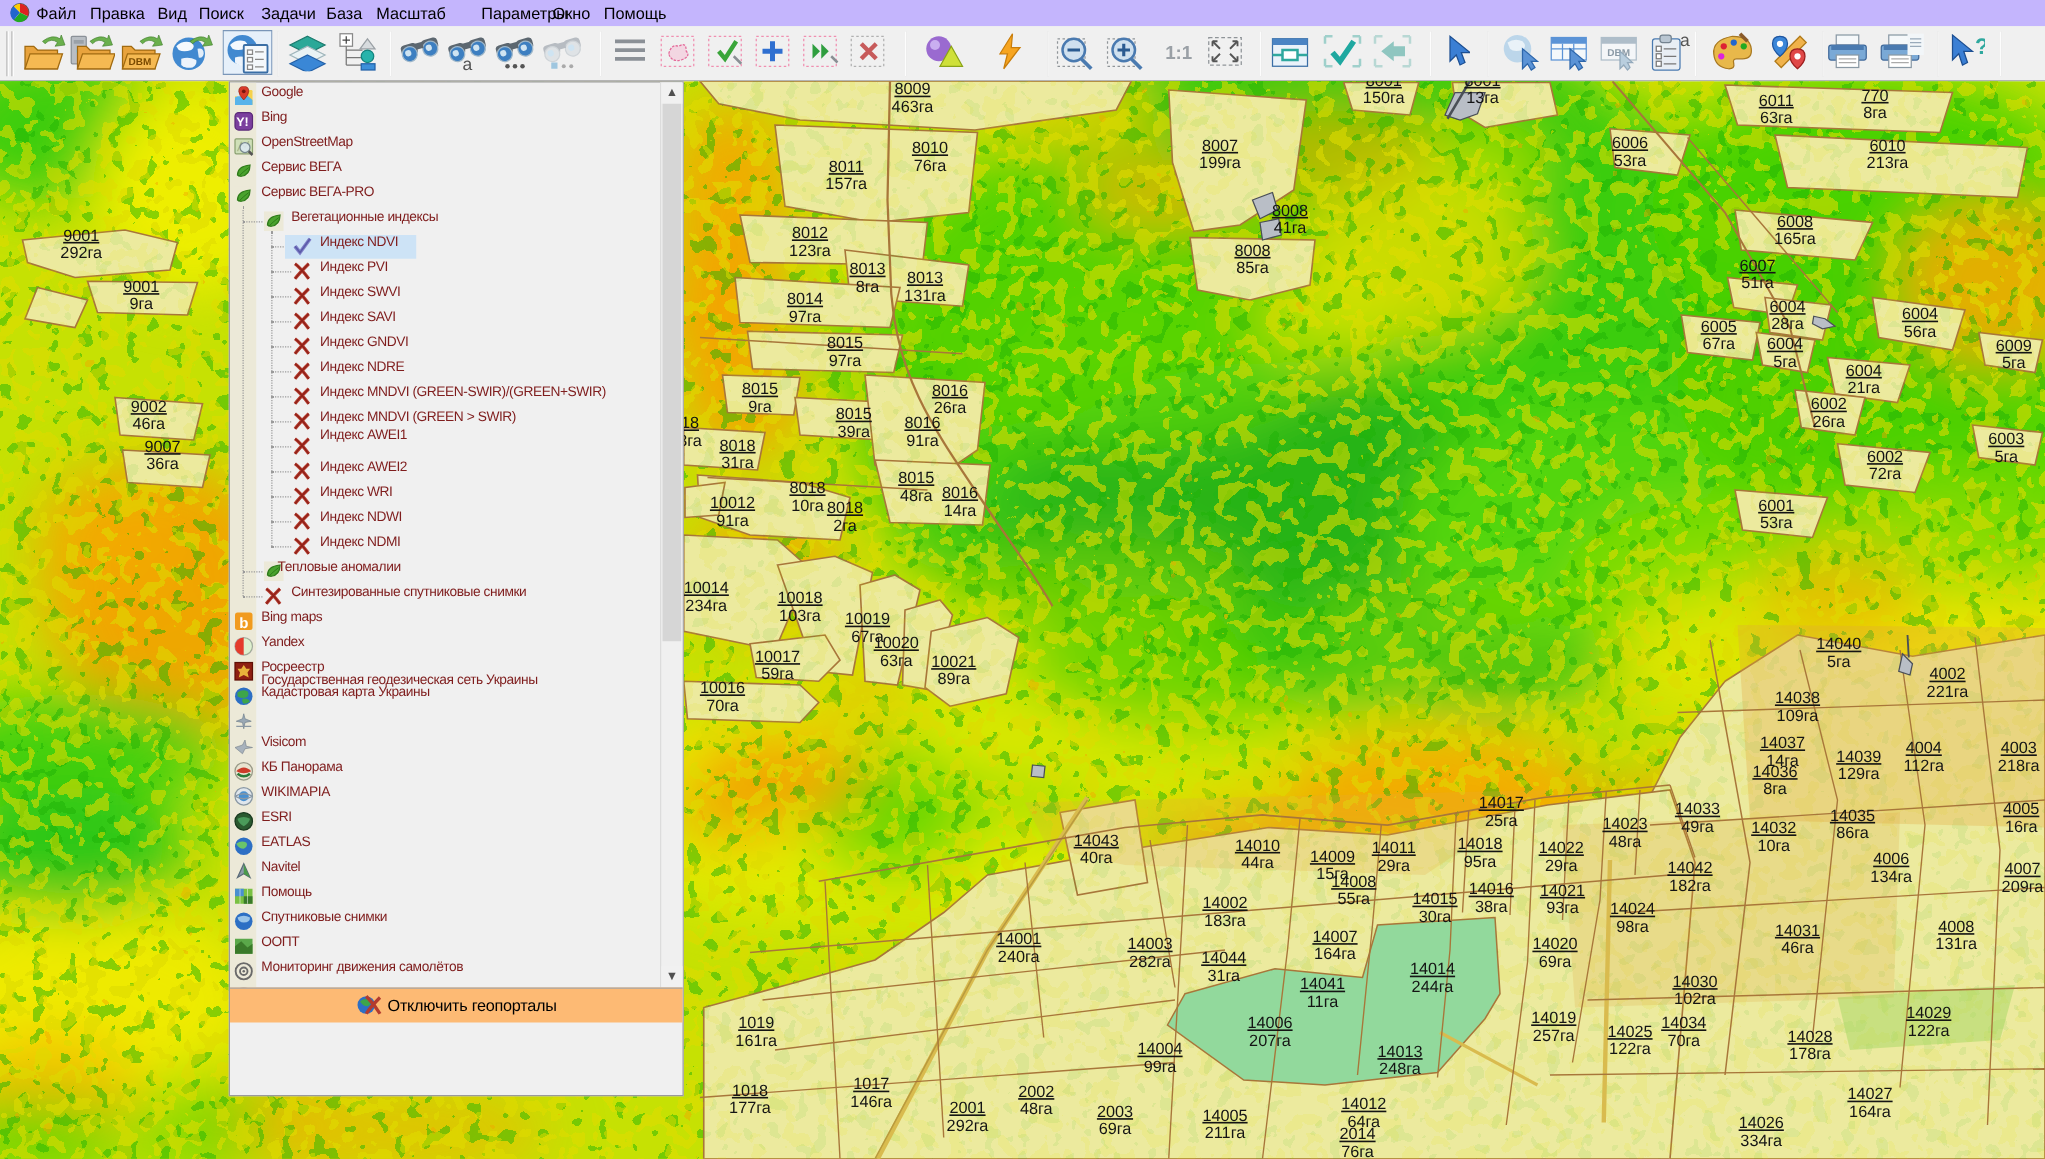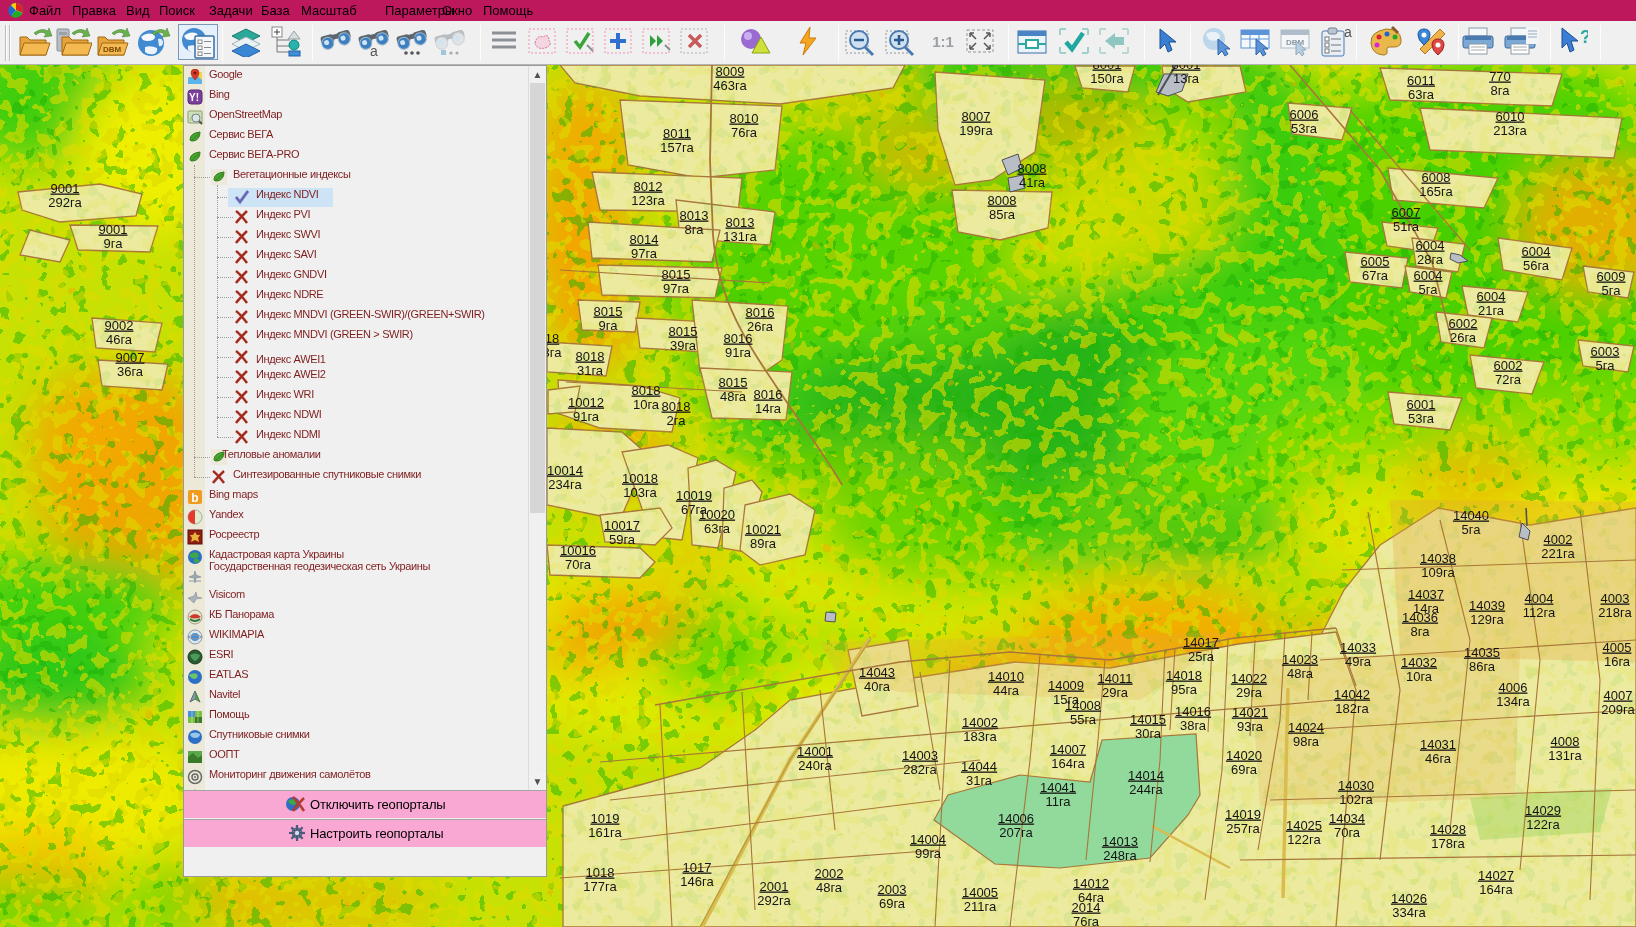--- a/index.html
+++ b/index.html
@@ -1,30 +1,30 @@
 <!DOCTYPE html>
 <html><head><meta charset="utf-8"><style>
 *{margin:0;padding:0;box-sizing:border-box}
 html,body{width:1636px;height:927px;overflow:hidden;font-family:"Liberation Sans",sans-serif;background:#f0f0f0}
-#menubar{position:absolute;left:0;top:0;width:1636px;height:21px;background:#be185d;font-size:13px;color:#000}
+#menubar{position:absolute;left:0;top:0;width:1636px;height:21px;background:#c4b5fd;font-size:13px;color:#000}
 #menubar span{position:absolute;top:3px}
 #toolbar{position:absolute;left:0;top:21px;width:1636px;height:44px;background:#f0f0f0;border-bottom:1px solid #b4b4b4}
 .tsep{position:absolute;top:4px;height:36px;width:1px;background:#c9c9c9;border-right:1px solid #fdfdfd}
 .ticon{position:absolute;top:4px}
 #map{position:absolute;left:0;top:65px;width:1636px;height:862px}
 #panel{position:absolute;left:183px;top:65px;width:364px;height:812px;background:#f0f0f0;border:1px solid #9a9a9a}
 #plist{position:absolute;left:0;top:0;width:345px;height:724px;overflow:hidden}
 #pstrip{position:absolute;left:0;top:0;width:21px;height:724px;background:#ece9d8}
 .prow{position:absolute;height:20px;font-size:11px;letter-spacing:-0.35px;color:#7f1d1d;white-space:nowrap}
 .picon{position:absolute;width:16px;height:16px}
 .psel{position:absolute;background:#cde3f6;height:19px}
 #pscroll{position:absolute;right:0;top:0;width:18px;height:724px;background:#f0f0f0;border-left:1px solid #dcdcdc}
 .sarrow{position:absolute;left:0;width:17px;height:17px;color:#505050;font-size:10px;text-align:center;line-height:17px;background:#f1f1f1}
 #sthumb{position:absolute;left:1px;top:17px;width:15px;height:430px;background:#d6d6d6}
-.pbtn{position:absolute;left:0;width:362px;height:28px;background:#f9a8d4;border-top:1px solid #a5a5a5;font-size:13px;letter-spacing:-0.2px;color:#000;text-align:center;line-height:28px}
+.pbtn{position:absolute;left:0;width:362px;height:28px;background:#fdba74;border-top:1px solid #a5a5a5;font-size:13px;letter-spacing:-0.2px;color:#000;text-align:center;line-height:28px}
 .dot-v{position:absolute;width:1px;border-left:1px dotted #9a9a9a}
 .dot-h{position:absolute;height:1px;border-top:1px dotted #9a9a9a}
 </style></head>
 <body>
 <div id="menubar">
     <span style="left:8px;top:2px"><svg width="16" height="16">
         <circle cx="8" cy="8" r="7" fill="#fff" stroke="#555"></circle>
         <path d="M8 1 A7 7 0 0 1 14.2 11 L8 8 Z" fill="#d22"></path>
         <path d="M14.2 11 A7 7 0 0 1 3 14 L8 8 Z" fill="#2a2"></path>
         <path d="M3 14 A7 7 0 0 1 3 3 L8 8 Z" fill="#26c"></path>
@@ -813,21 +813,21 @@
       <div class="prow" style="left:72px;top:242px">Индекс MNDVI (GREEN-SWIR)/(GREEN+SWIR)</div>
       <div class="picon" style="left:50px;top:263px"><svg width="16" height="16" viewBox="0 0 16 16">
           <path d="M2 2 C6 5 10 10 13 14 M13 2 C9 6 5 10 2 14" stroke="#b43b2e" stroke-width="2.6" fill="none"></path>
           <path d="M2 2 C6 5 10 10 13 14 M13 2 C9 6 5 10 2 14" stroke="#8e2018" stroke-width="1" fill="none"></path>
         </svg></div>
       <div class="prow" style="left:72px;top:262px">Индекс MNDVI (GREEN &gt; SWIR)</div>
       <div class="picon" style="left:50px;top:283px"><svg width="16" height="16" viewBox="0 0 16 16">
           <path d="M2 2 C6 5 10 10 13 14 M13 2 C9 6 5 10 2 14" stroke="#b43b2e" stroke-width="2.6" fill="none"></path>
           <path d="M2 2 C6 5 10 10 13 14 M13 2 C9 6 5 10 2 14" stroke="#8e2018" stroke-width="1" fill="none"></path>
         </svg></div>
-      <div class="prow" style="left:72px;top:287px">Индекс AWEI1</div>
+      <div class="prow" style="left:72px;top:276px">Индекс AWEI1</div>
       <div class="picon" style="left:50px;top:303px"><svg width="16" height="16" viewBox="0 0 16 16">
           <path d="M2 2 C6 5 10 10 13 14 M13 2 C9 6 5 10 2 14" stroke="#b43b2e" stroke-width="2.6" fill="none"></path>
           <path d="M2 2 C6 5 10 10 13 14 M13 2 C9 6 5 10 2 14" stroke="#8e2018" stroke-width="1" fill="none"></path>
         </svg></div>
       <div class="prow" style="left:72px;top:302px">Индекс AWEI2</div>
       <div class="picon" style="left:50px;top:323px"><svg width="16" height="16" viewBox="0 0 16 16">
           <path d="M2 2 C6 5 10 10 13 14 M13 2 C9 6 5 10 2 14" stroke="#b43b2e" stroke-width="2.6" fill="none"></path>
           <path d="M2 2 C6 5 10 10 13 14 M13 2 C9 6 5 10 2 14" stroke="#8e2018" stroke-width="1" fill="none"></path>
         </svg></div>
       <div class="prow" style="left:72px;top:322px">Индекс WRI</div>
@@ -871,21 +871,21 @@
       <div class="picon" style="left:3px;top:483px"><svg width="16" height="16" viewBox="0 0 16 16">
           <circle cx="8" cy="8" r="7" fill="#2d6fc4"></circle>
           <path d="M3 5 Q7 2 11 4 Q13 7 10 9 Q5 10 3 8 Z" fill="#3da54a"></path>
           <path d="M7 10 Q11 9 13 12 Q11 14 8 14 Q6 12 7 10Z" fill="#3da54a"></path>
         </svg></div>
       <div class="prow" style="left:25px;top:482px">Кадастровая карта Украины</div>
       <div class="picon" style="left:3px;top:503px"><svg width="16" height="16" viewBox="0 0 16 16">
           <path d="M2 8 L7 6 L8 2 L9 6 L14 8 L9 9 L8 14 L7 9 Z" fill="#9aa8b4" stroke="#6a7a88" stroke-width="0.5"></path>
           <path d="M2 12 L14 12" stroke="#8a98a4"></path>
         </svg></div>
-      <div class="prow" style="left:25px;top:494px">Государственная геодезическая сеть Украины</div>
+      <div class="prow" style="left:25px;top:472px">Государственная геодезическая сеть Украины</div>
       <div class="picon" style="left:3px;top:523px"><svg width="16" height="16" viewBox="0 0 16 16">
           <path d="M1 9 L7 7 L9 3 L10 8 L15 9 L9 10 L7 14 Z" fill="#a8b2bc" stroke="#77828c" stroke-width="0.5"></path>
         </svg></div>
       <div class="prow" style="left:25px;top:522px">Visicom</div>
       <div class="picon" style="left:3px;top:543px"><svg width="16" height="16" viewBox="0 0 16 16">
           <circle cx="8" cy="8" r="7" fill="#e8e4d0" stroke="#998"></circle>
           <path d="M2 8 Q8 2 14 8 Q8 11 2 8Z" fill="#cc3b2a"></path>
           <path d="M3 10 Q8 14 13 10" stroke="#2a7a3a" stroke-width="2" fill="none"></path>
         </svg></div>
       <div class="prow" style="left:25px;top:542px">КБ Панорама</div>
@@ -943,26 +943,12 @@
     <div id="pscroll">
       <div class="sarrow" style="top:0">▲</div>
       <div class="sarrow" style="bottom:0">▼</div>
       <div id="sthumb"></div>
     </div>
     <div class="pbtn" style="top:724px"><svg width="22" height="18" viewBox="0 0 22 18" style="vertical-align:-4px">
         <circle cx="8" cy="9" r="7" fill="#2d6fc4"></circle>
         <path d="M3 6 Q7 3 11 5 Q13 8 9 10 Q5 10 3 6Z" fill="#3da54a"></path>
         <path d="M8 2 C12 6 16 11 19 16 M19 3 C15 7 11 11 8 16" stroke="#b43b2e" stroke-width="2.6" fill="none"></path>
       </svg> Отключить геопорталы</div>
-    <div class="pbtn" style="top:753px"><svg width="20" height="18" viewBox="0 0 20 18" style="vertical-align:-4px">
-        <circle cx="10" cy="9" r="5" fill="#7a8aa8" stroke="#4a5a78"></circle>
-        <g stroke="#4a5a78" stroke-width="2.2">
-          <line x1="10" y1="9" x2="18.0" y2="9.0"></line>
-          <line x1="10" y1="9" x2="15.659106153337598" y2="14.654601448842929"></line>
-          <line x1="10" y1="9" x2="10.006370613685865" y2="16.999997463454676"></line>
-          <line x1="10" y1="9" x2="4.349906841439958" y2="14.663607269187457"></line>
-          <line x1="10" y1="9" x2="2.000010146179684" y2="9.012741223331895"></line>
-          <line x1="10" y1="9" x2="4.331895206461818" y2="3.354418714652186"></line>
-          <line x1="10" y1="9" x2="9.980888175101748" y2="1.0000228288982562"></line>
-          <line x1="10" y1="9" x2="15.641065832067383" y2="3.3274012764622656"></line>
-        </g>
-        <circle cx="10" cy="9" r="2.2" fill="#d8dde8"></circle>
-      </svg> Настроить геопорталы</div>
   </div>
 </body></html>

